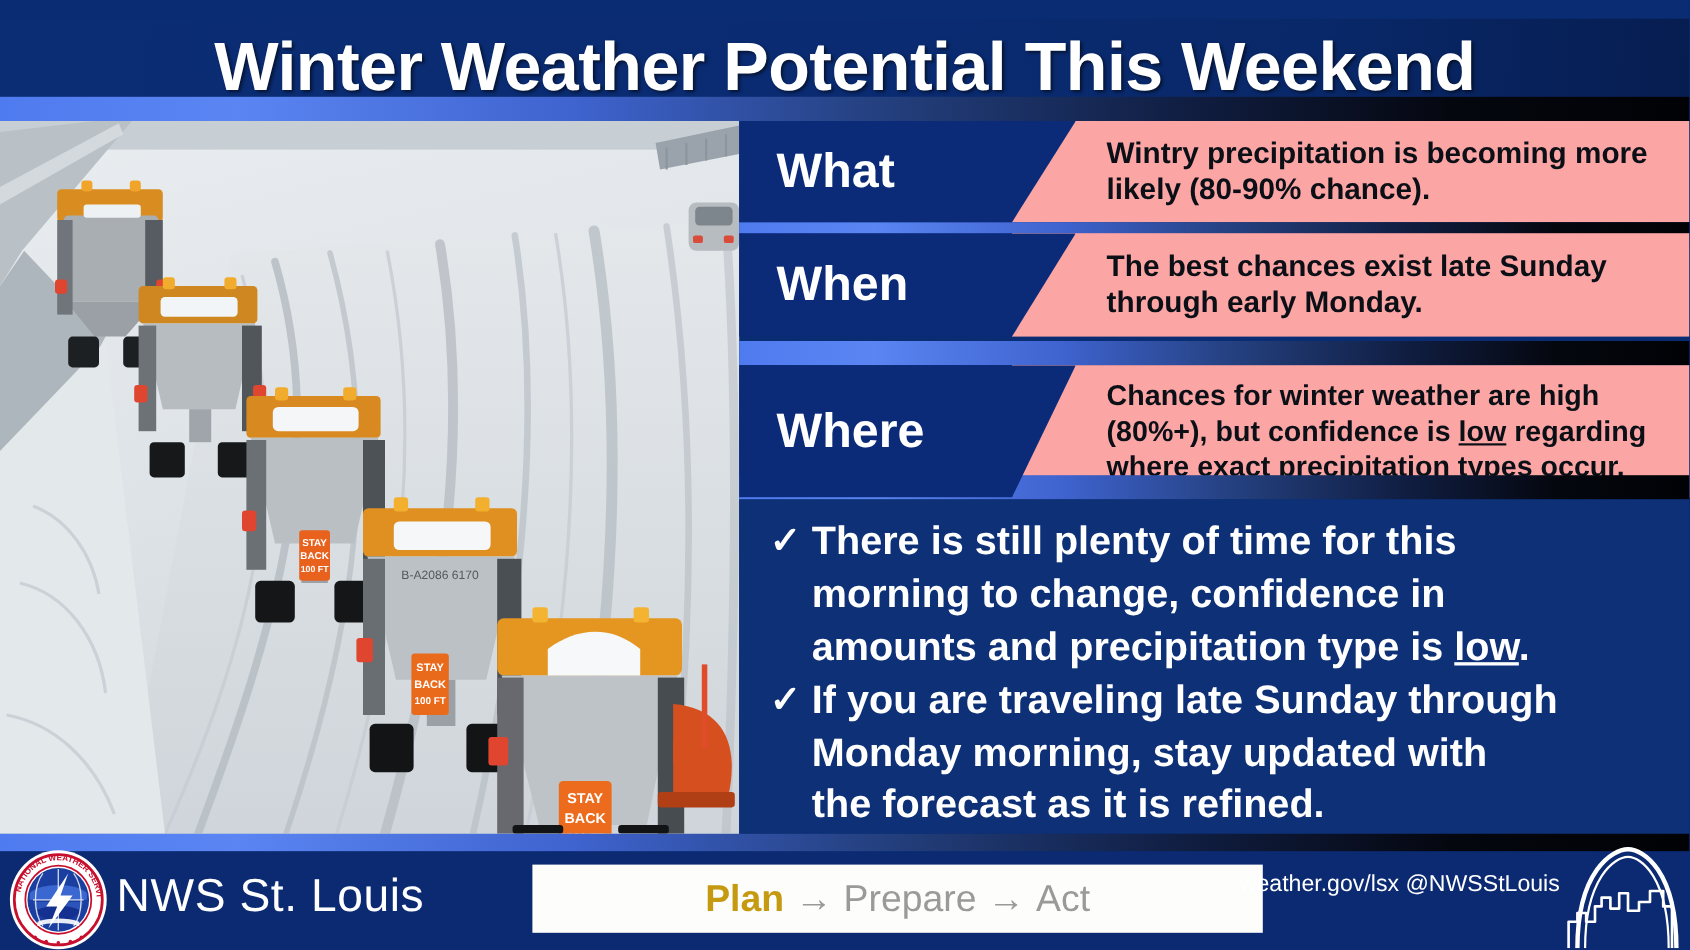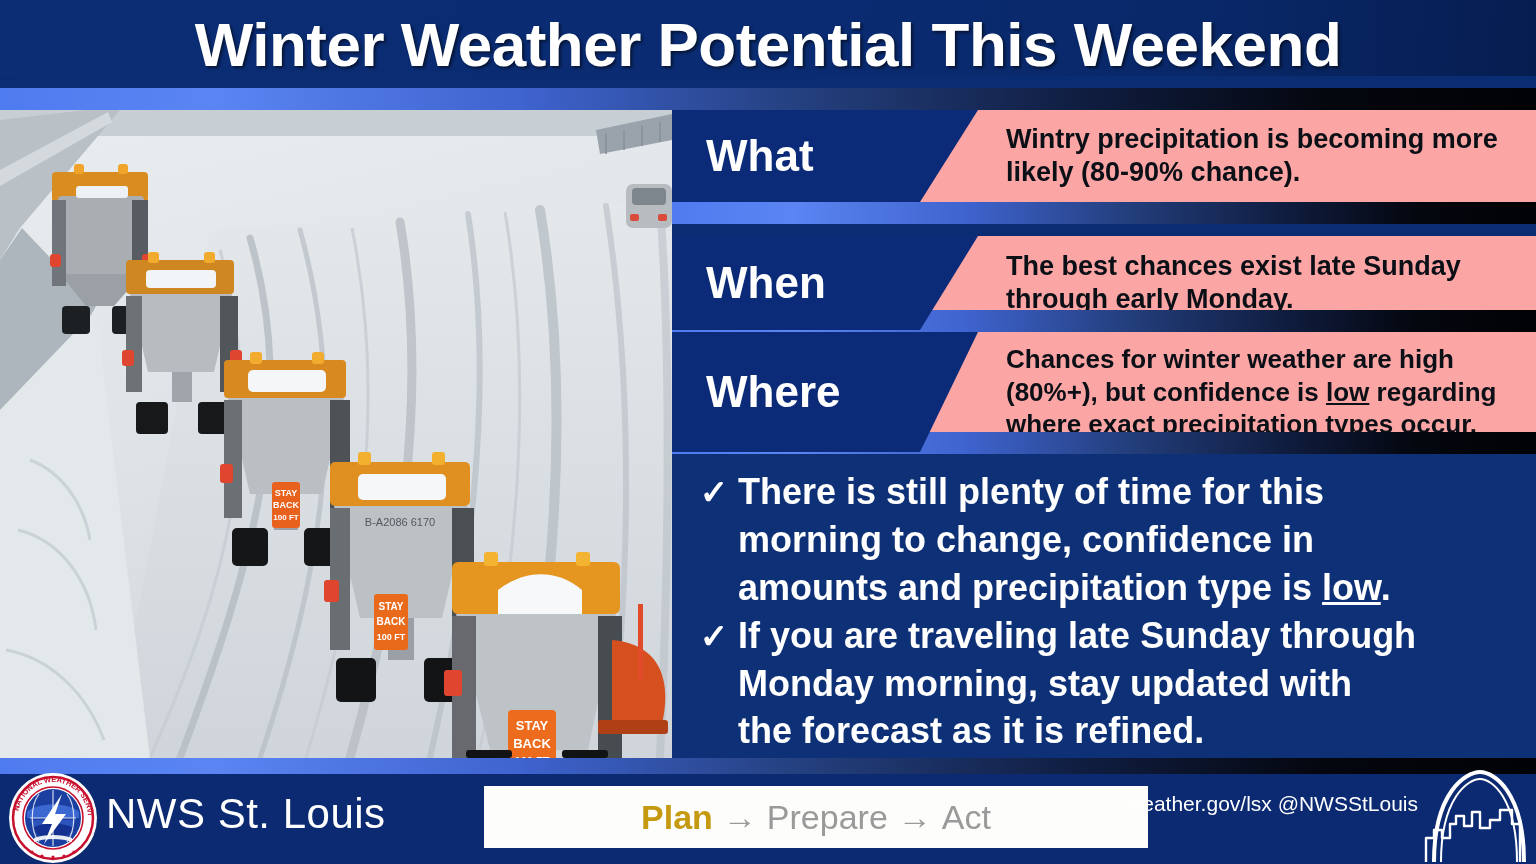--- a/index.html
+++ b/index.html
@@ -1,20 +1,20 @@
 <!DOCTYPE html>
 <html><head>
 <meta charset="utf-8">
 <style>
   html,body{margin:0;padding:0;background:#0a2c72;}
   body{width:1536px;height:864px;overflow:hidden;font-family:"Liberation Sans",sans-serif;}
   .stage{position:relative;width:1536px;height:864px;background:#0a2c72;overflow:hidden;}
 
   
-  .titlebar{position:absolute;left:0;top:0;width:1536px;height:76px;
+  .titlebar{position:absolute;left:0;top:17px;width:1536px;height:76px;
     background:linear-gradient(95deg,#0b2d74 0%,#0a2b71 55%,#092869 78%,#061d50 100%);}
   .title{position:absolute;left:0;top:0;width:1536px;height:88px;
     display:flex;align-items:center;justify-content:center;
     color:#ffffff;font-size:62px;font-weight:bold;letter-spacing:-0.5px;
     text-shadow:2px 2px 3px rgba(0,0,0,.55);white-space:nowrap;}
 
   
   .band{position:absolute;height:22px;
     background:linear-gradient(90deg,#4f7bf0 0%,#5a85f2 14%,#3f63cf 34%,#24407f 52%,#101e42 70%,#05070f 86%,#000205 100%);}
   .band.b-title{left:0;top:88px;width:1536px;}
@@ -33,21 +33,21 @@
   .row .label{position:relative;width:248px;flex:0 0 248px;background:#0b2a78;
     display:flex;align-items:center;padding-left:34px;box-sizing:border-box;
     color:#fff;font-size:44px;font-weight:bold;z-index:2;}
   .row .label::after{content:"";position:absolute;right:-58px;top:0;width:58px;height:100%;
     background:#0b2a78;clip-path:polygon(0 0,100% 0,0 100%);}
   .row .body{flex:1;background:#fca5a5;display:flex;flex-direction:column;justify-content:center;
     padding:6px 16px 6px 86px;box-sizing:border-box;color:#0b0f16;
     font-size:27px;font-weight:bold;line-height:1.22;}
   .row .body .ln{white-space:nowrap;}
   .row.r-what{top:110px;height:92px;}
-  .row.r-when{top:236px;height:94px;}
+  .row.r-when{top:212px;height:94px;}
   .row.r-where{top:332px;height:120px;}
   .row.r-where .body{font-size:26px;line-height:1.26;}
   u{text-decoration:underline;text-underline-offset:2px;}
 
   
   .bullets{position:absolute;left:672px;top:454px;width:864px;height:304px;
     background:#0d3076;box-sizing:border-box;padding:14px 10px 8px 18px;}
   .bullet{display:flex;align-items:flex-start;color:#fff;}
   .bullet .check{flex:0 0 48px;font-size:34px;line-height:48px;text-align:center;
     font-weight:bold;}

